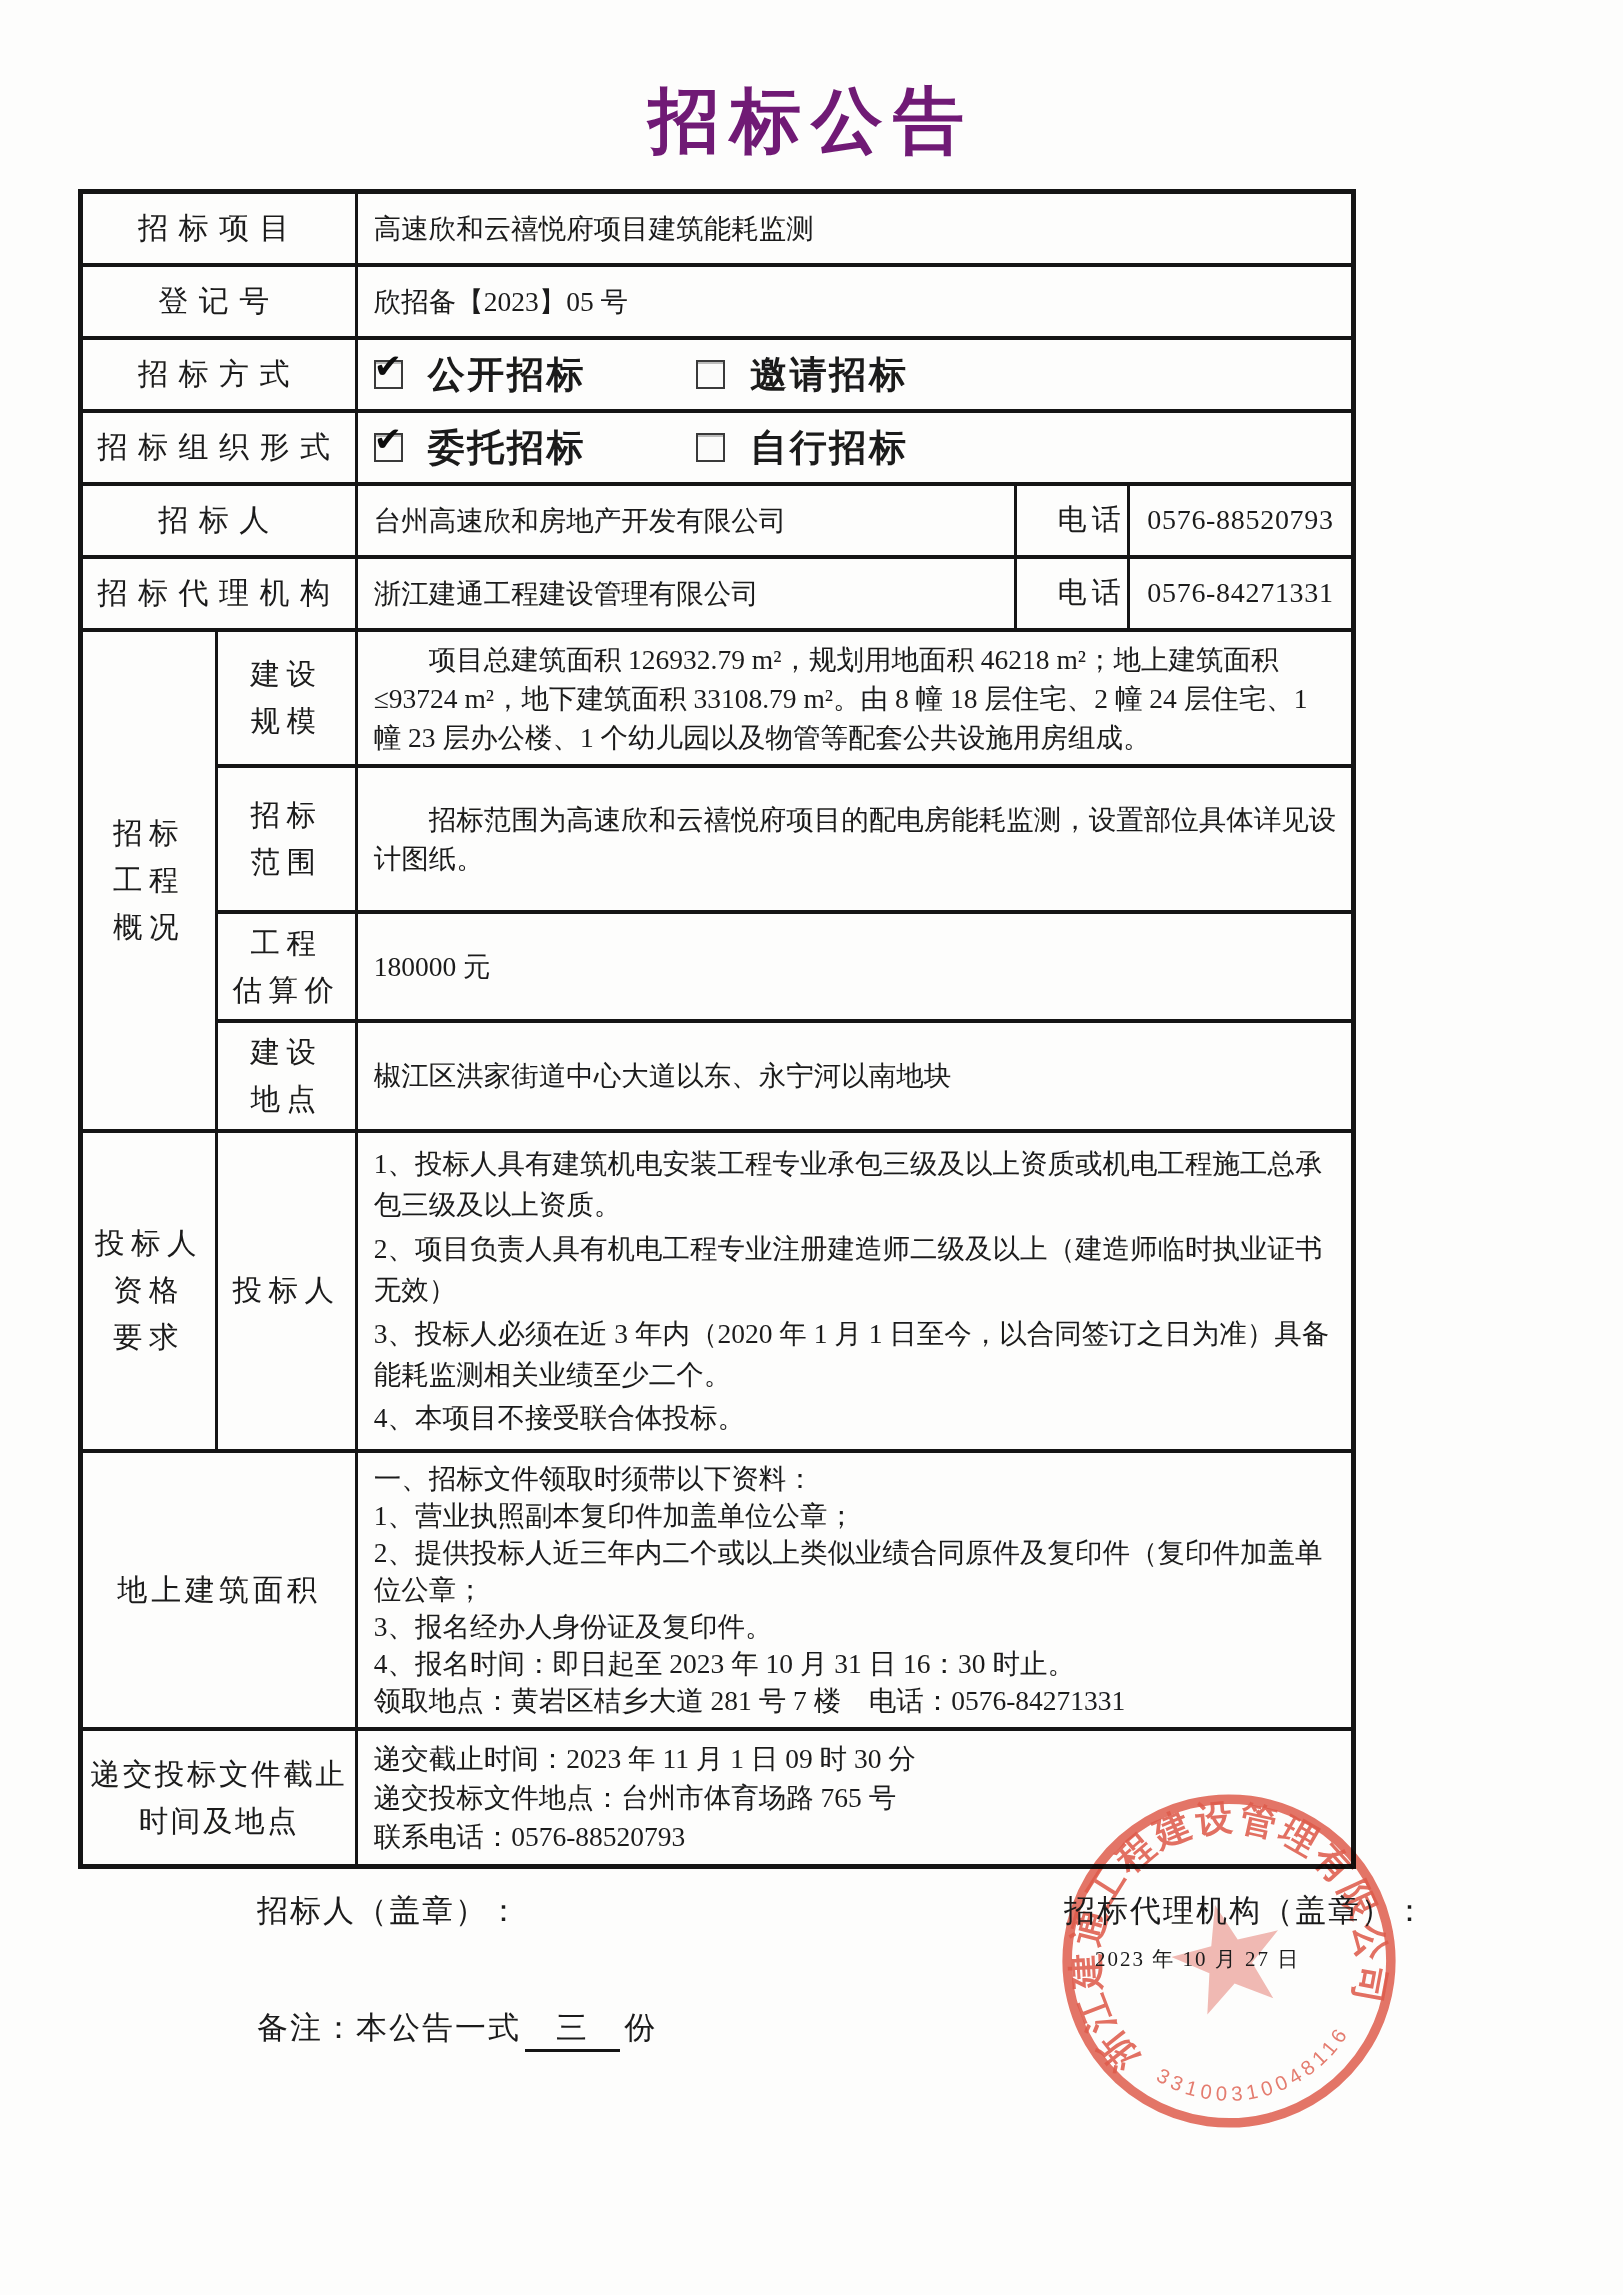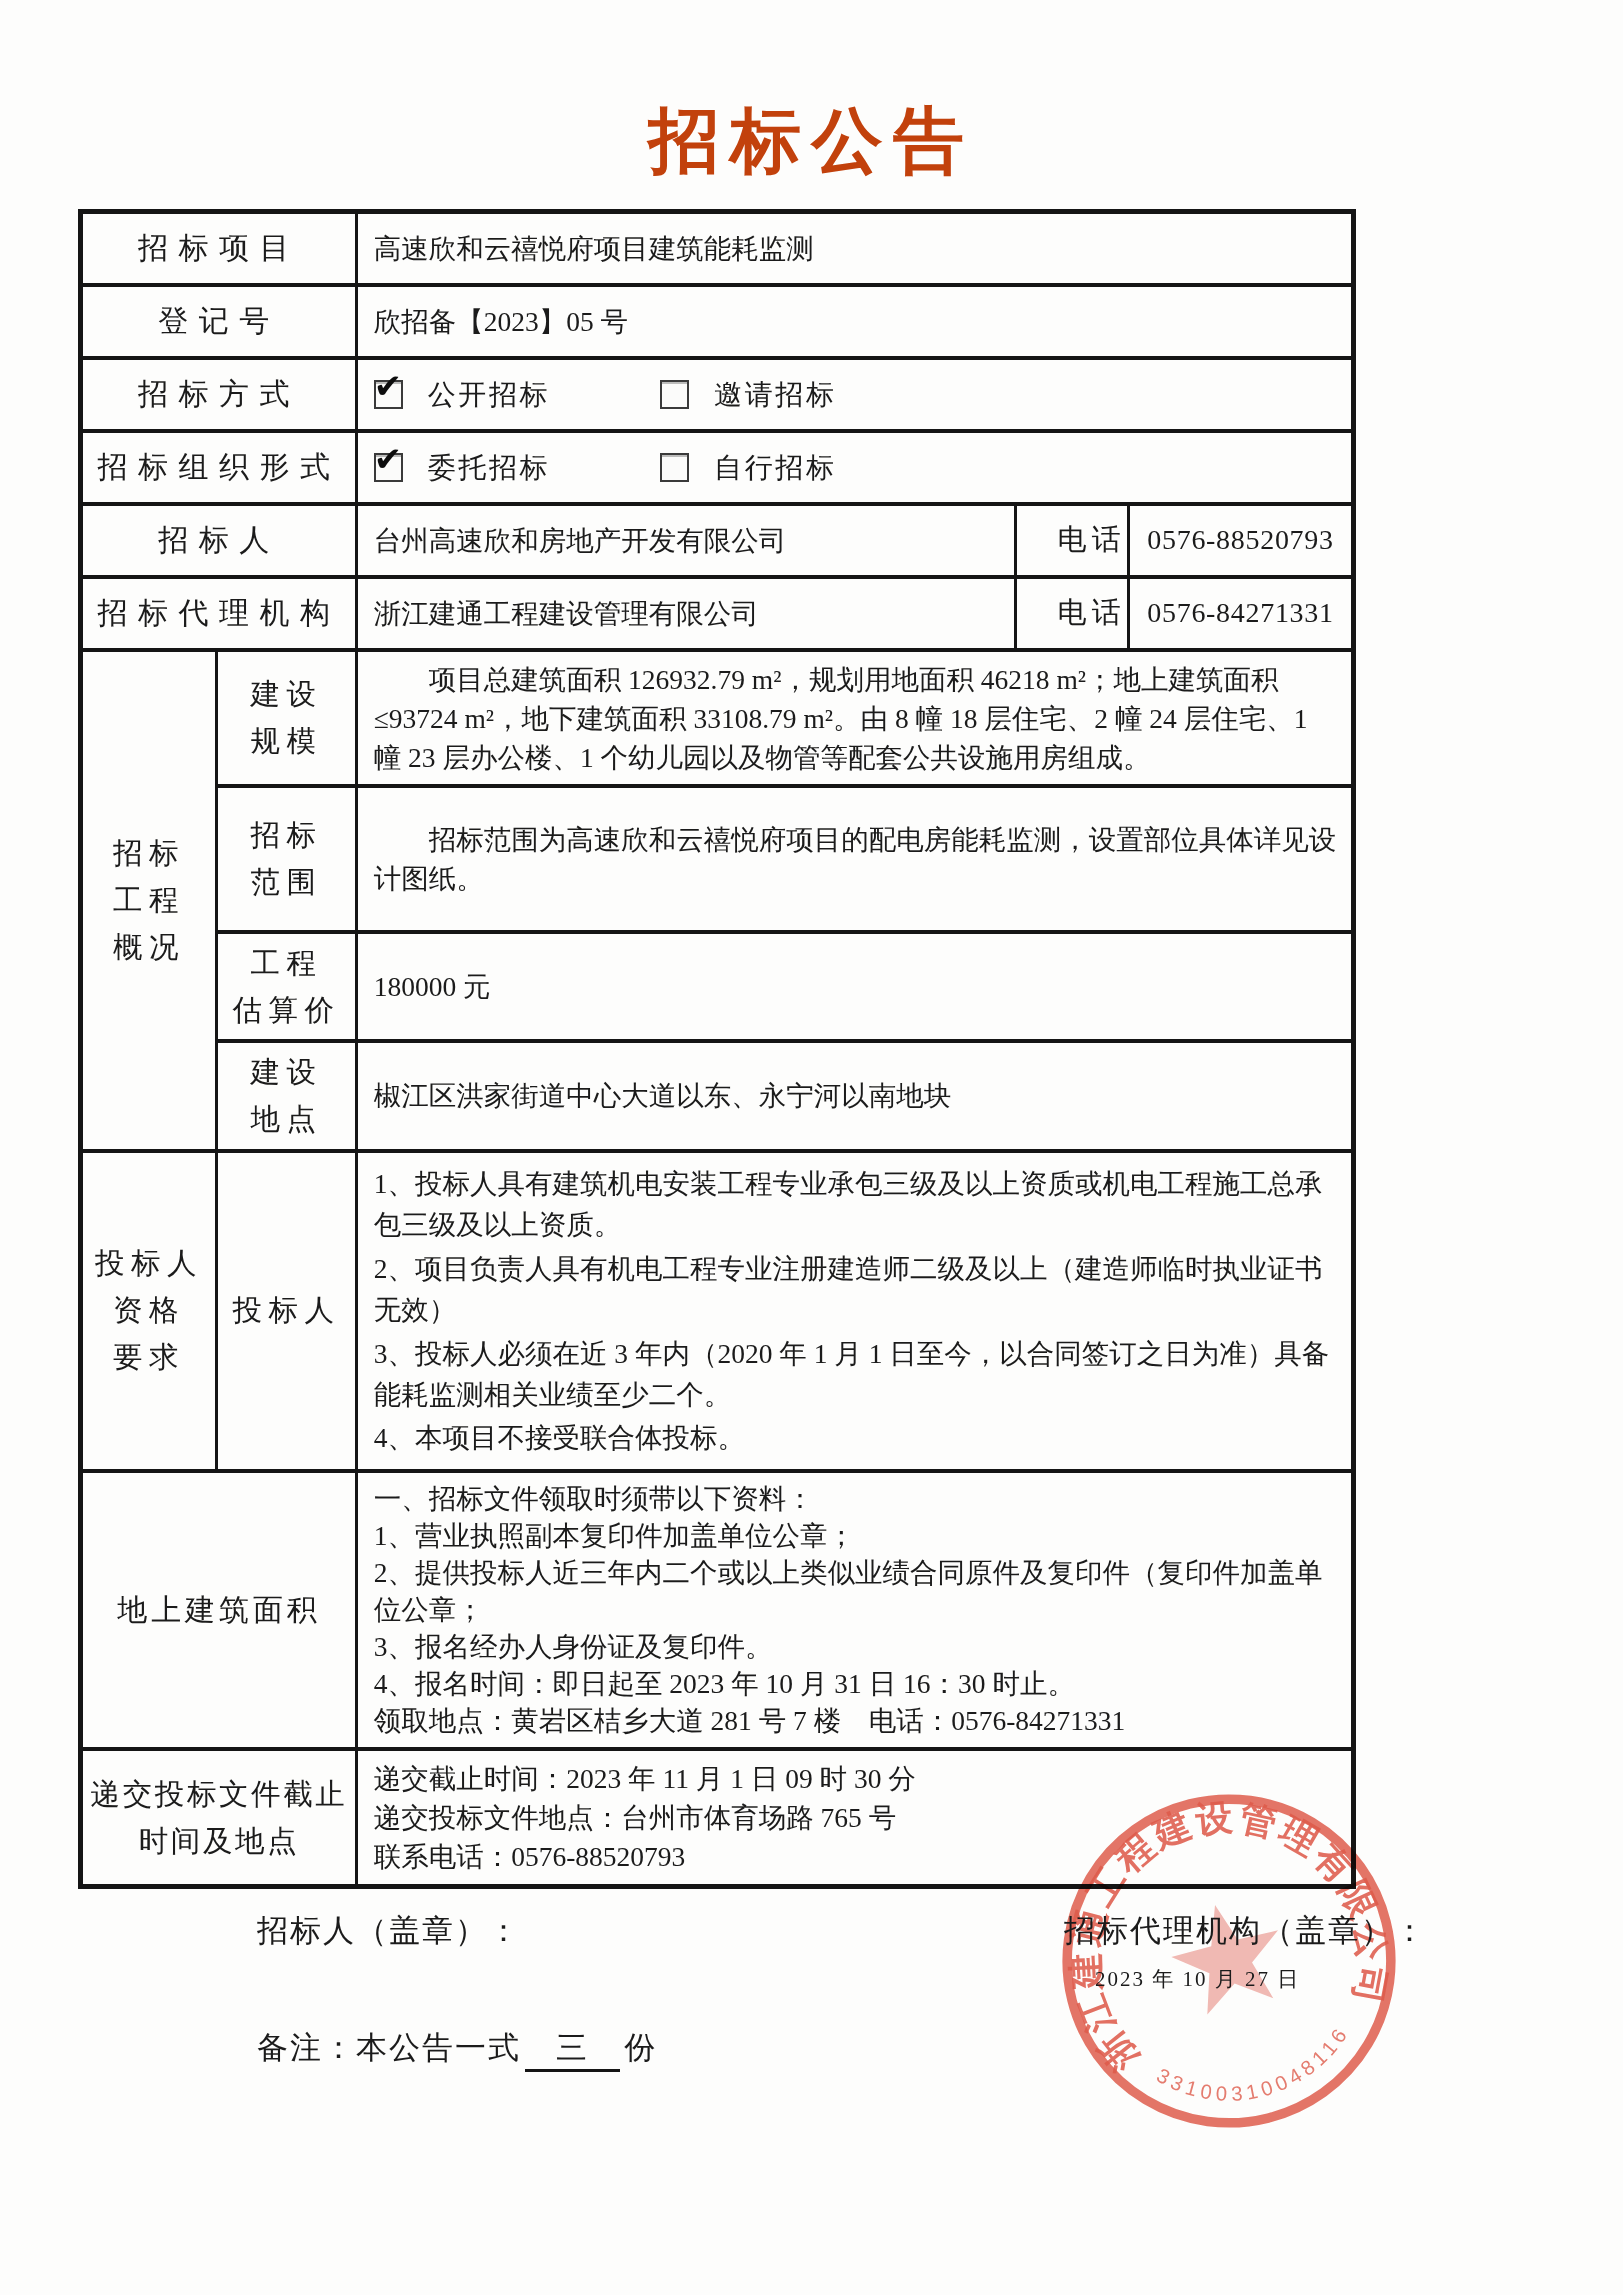--- a/index.html
+++ b/index.html
@@ -2,24 +2,24 @@
 <html style="font-size:10.5px"><head>
 <meta charset="utf-8">
 <style>
   html,body { margin:0; padding:0; background:#888; }
   .page {
     position:relative; width:1623px; height:2295px; background:#fdfdfc;
     font-family:"Liberation Serif","DejaVu Serif",serif; color:#1b1b1b;
     overflow:hidden;
   }
   .title {
-    padding-top:98px; text-align:center;
+    padding-top:78px; text-align:center;
     font-family:"Liberation Sans","DejaVu Sans",sans-serif;
     font-weight:900; font-size:71px; letter-spacing:10.5px; line-height:1.2;
-    color:#c2410c;
+    color:#701a75;
   }
   table.doc {
     border-collapse:collapse; table-layout:fixed;
     margin:26px 0 0 78px; width:1273px;
     border:5.2px solid #151515;
   }
   table.doc tr { border-top:4.6px solid #151515; border-bottom:4.6px solid #151515; }
   table.doc td { border:3.3px solid #151515; vertical-align:middle; }
   .lbl { text-align:center; font-size:30px; letter-spacing:10.5px; padding:5.2px 2.6px; line-height:42px; }
   .lbl-small { text-align:center; font-size:29.5px; letter-spacing:6.5px; line-height:47px; padding:5.2px 1.3px; }
@@ -38,21 +38,21 @@
   .cb-group { display:flex; align-items:center; }
   .cb {
     display:inline-block; width:25px; height:25px; flex:0 0 25px;
     border:2.6px solid #3a3a3a; position:relative; background:#fbfbfa;
     box-shadow:inset 0 2px 0 rgba(0,0,0,.25);
   }
   .cb .mark {
     position:absolute; left:-2px; top:-13px; font-size:34px; font-weight:bold;
     color:#0d0d0d; font-family:"DejaVu Sans",sans-serif; line-height:1;
   }
-  .cb-label { margin-left:25px; font-size:28px; letter-spacing:2.6px; }
+  .cb-label { margin-left:25px; font-size:37px; letter-spacing:2.6px;font-weight:bold; }
   .cb-gap { margin-left:110px; }
   .q-item { line-height:41px; margin:2.6px 0; }
   .c-line { line-height:37px; }
   .s-line { line-height:39px; }
   .footer-row {
     margin-top:21px; padding-left:257px; padding-right:196px;
     display:flex; justify-content:space-between; align-items:flex-start;
     font-size:31px; position:relative; z-index:4;
   }
   .seal-label { letter-spacing:2px;text-align:right; }

